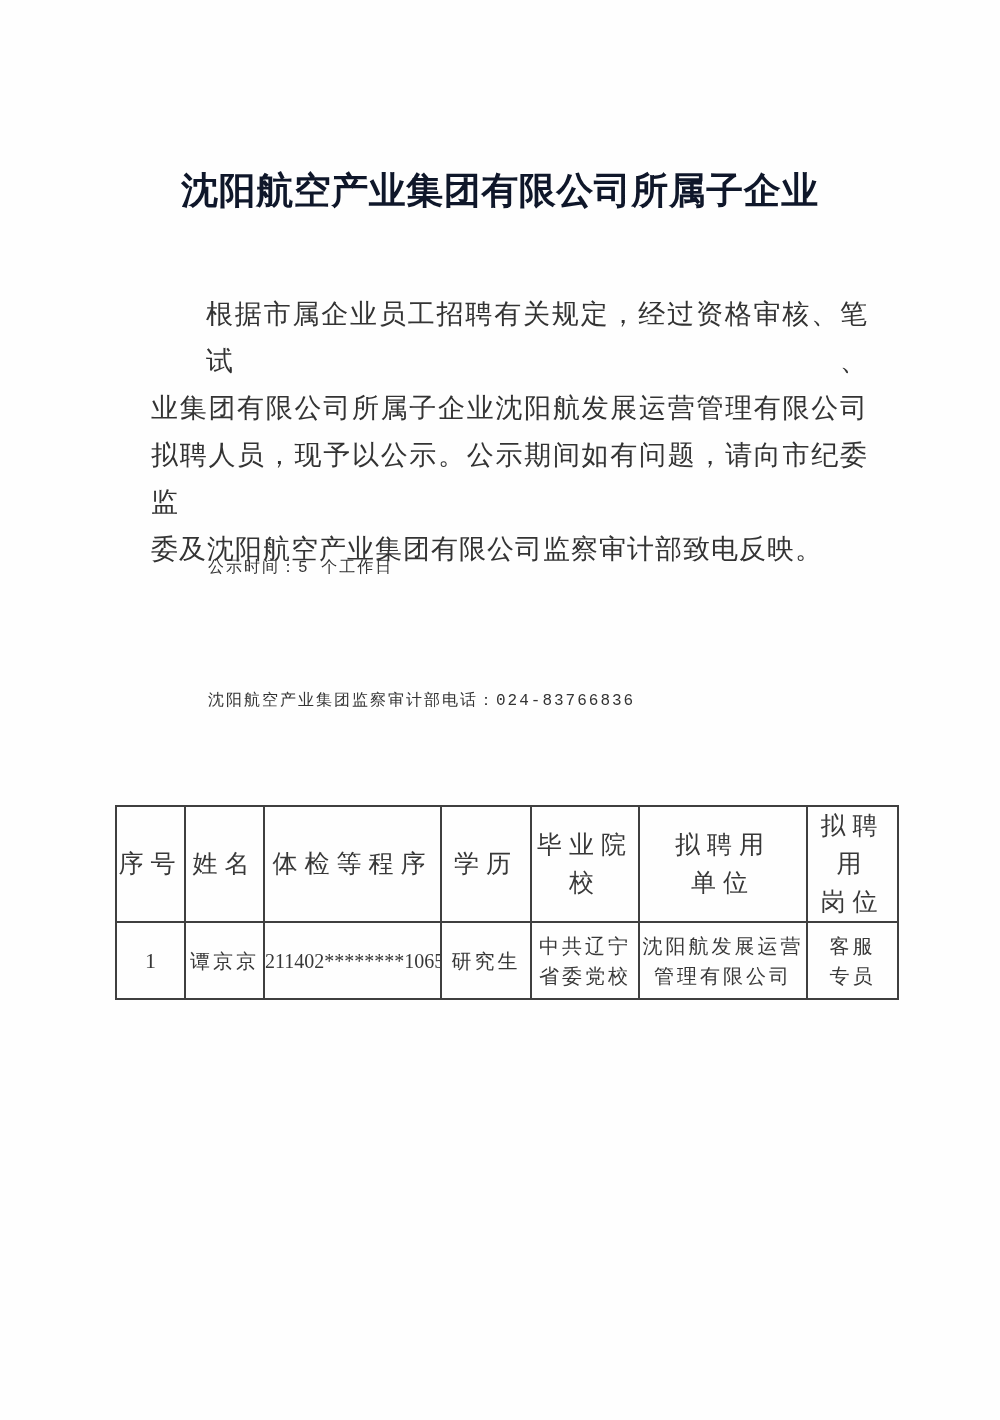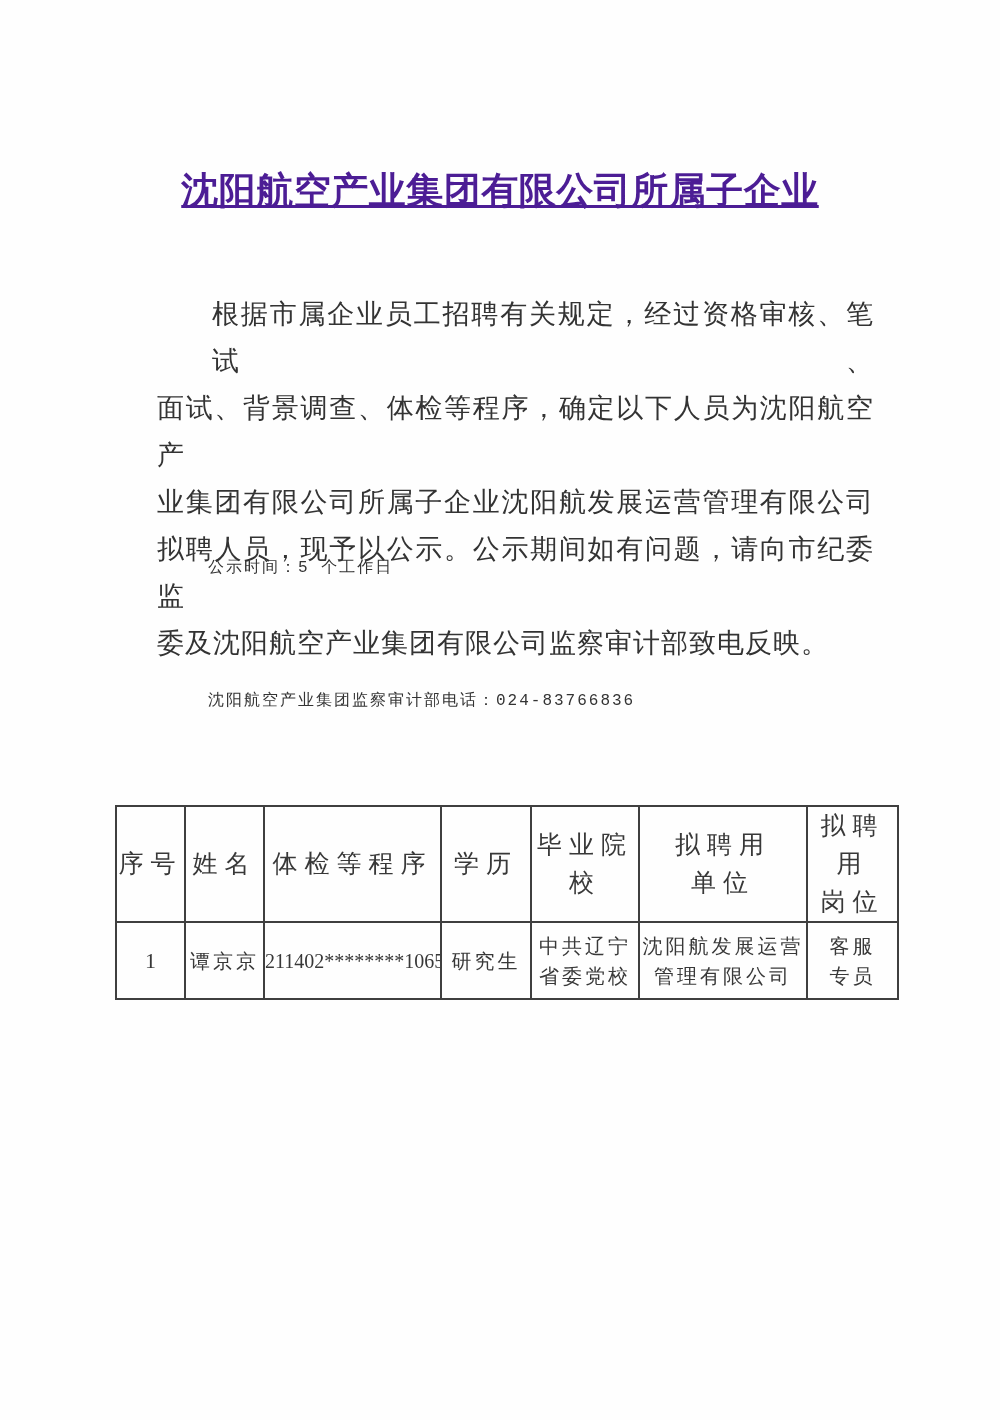--- a/index.html
+++ b/index.html
@@ -20,30 +20,29 @@
   .doc-title {
     position: absolute;
     top: 162px;
     left: 0;
     width: 100%;
     margin: 0;
     text-align: center;
     font-size: 37px;
     font-weight: bold;
     line-height: 58px;
-    color: #4c1d95;
+    color: #0f172a;
     letter-spacing: 0.5px;
-    text-decoration: underline;
   }
   .doc-title .title-line { display: block; }
 
   
   .paragraph {
     position: absolute;
-    left: 157px;
+    left: 151px;
     top: 291px;
     width: 717px;
     font-size: 27px;
     line-height: 47px;
     color: #333333;
     letter-spacing: 1px;
   }
   .para-line { min-height: 47px; }
   .para-line.j {
     text-align: justify;
@@ -111,21 +110,20 @@
 <body>
 
 <div class="page">
 
   <h1 class="doc-title">
     <span class="title-line">沈阳航空产业集团有限公司所属子企业</span>
   </h1>
 
   <div class="paragraph">
     <div class="para-line j indent">根据市属企业员工招聘有关规定，经过资格审核、笔试、</div>
-    <div class="para-line j">面试、背景调查、体检等程序，确定以下人员为沈阳航空产</div>
     <div class="para-line j">业集团有限公司所属子企业沈阳航发展运营管理有限公司</div>
     <div class="para-line j">拟聘人员，现予以公示。公示期间如有问题，请向市纪委监</div>
     <div class="para-line">委及沈阳航空产业集团有限公司监察审计部致电反映。</div>
   </div>
 
   <div class="info-line info-period">公示时间：5 个工作日</div>
   <div class="info-line info-hotline2">沈阳航空产业集团监察审计部电话：024-83766836</div>
 
   <table class="hire-table">
     <colgroup>

